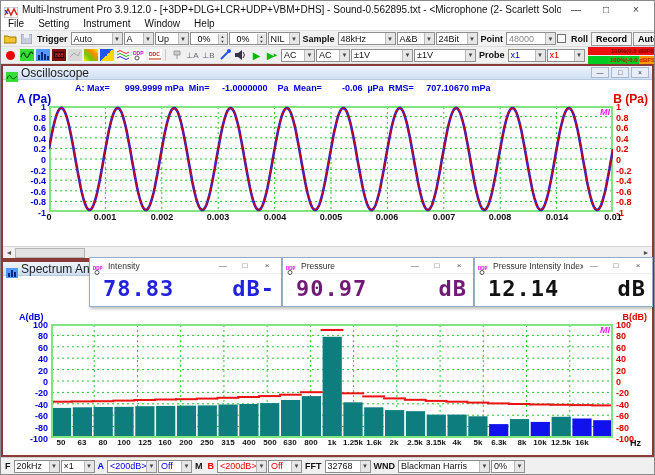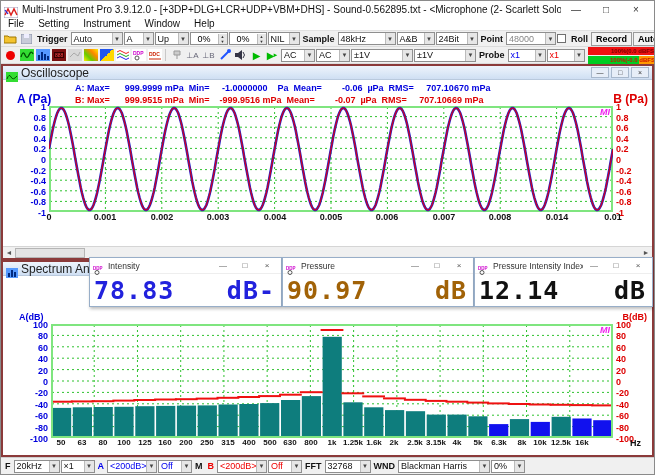--- a/index.html
+++ b/index.html
@@ -96,21 +96,21 @@
   .fftrow .l { position:absolute; left:3px; }
   .fftrow .c { position:absolute; left:170px; right:0; text-align:left; padding-left:110px; }
 
   
   .ddp { position:absolute; top:256px; height:50px; background:#fff; border:1px solid #98aec8;
          box-shadow:1px 2px 3px rgba(0,0,0,.25); z-index:5; }
   .ddphead { height:16px; display:flex; align-items:center; padding:0 3px; border-bottom:1px solid #eee; }
   .ddphead .dtitle { flex:1; font-size:8.5px; color:#333; padding-left:3px; white-space:nowrap; overflow:hidden; }
   .ddphead .dctl { width:22px; text-align:center; font-size:8px; color:#555; }
   .ddpval { display:flex; justify-content:space-between; align-items:center; padding:2px 6px 0 4px;
-            font-family:"DejaVu Sans Mono",monospace; font-weight:bold; font-size:25px; letter-spacing:1px; white-space:nowrap; }
+            font-family:"DejaVu Sans Mono",monospace; font-weight:bold; font-size:22px; letter-spacing:1px; white-space:nowrap;margin-left:9px; }
 
   
   .statusbar { position:absolute; left:0; right:0; bottom:0; height:17px; background:#f0f0f0;
                border-top:1px solid #cfcfcf; display:flex; align-items:center; gap:1px; padding:0 2px; }
   .sblabel { font-size:9px; font-weight:bold; padding:0 2px; color:#111; flex:none; }
   .blue { color:#0000ee; } .red { color:#ee0000; }
   .statusbar .combo { height:13px; }
 </style>
 </head>
 <body>
@@ -334,21 +334,20 @@
             <rect width="12" height="10" fill="#33dd33"></rect>
             <path d="M1 7 Q3 1 5 5 T11 4" fill="none" stroke="#005500"></path>
           </svg></span>
       <span class="ptext">Oscilloscope</span>
       <span class="pbtn">—</span>
       <span class="pbtn">□</span>
       <span class="pbtn">×</span>
     </div>
     <div class="stats">
       <div class="statline a">A: Max=      999.9999 mPa  Min=     -1.0000000    Pa  Mean=        -0.06  µPa  RMS=     707.10670 mPa</div>
-      <div class="statline b">B: Max=      999.9515 mPa  Min=    -999.9516 mPa  Mean=        -0.07  µPa  RMS=     707.10669 mPa</div>
       <span class="axlbl left">A (Pa)</span>
       <span class="axlbl right">B (Pa)</span>
     </div>
     <div class="chartwrap" style="height:106px">
       <div class="ticks-left" id="osc-yl" style="left:0;width:46px">
           <span style="top:-4px">1</span>
           <span style="top:7px">0.8</span>
           <span style="top:17px">0.6</span>
           <span style="top:28px">0.4</span>
           <span style="top:38px">0.2</span>
@@ -597,21 +596,21 @@
     <div class="ddphead">
       <span class="picon"><svg width="11" height="10">
             <text x="0" y="5" font-size="4.5" font-weight="bold" fill="#cc00cc">DDP</text>
             <circle cx="4" cy="7.5" r="2" fill="none" stroke="#555"></circle>
           </svg></span>
       <span class="dtitle">Pressure</span>
       <span class="dctl">—</span>
       <span class="dctl">□</span>
       <span class="dctl">×</span>
     </div>
-    <div class="ddpval" style="color:#a16207">
+    <div class="ddpval" style="color:#701a75">
       <span>90.97</span>
       <span>dB</span>
     </div>
   </div>
   <div class="ddp" style="left:473px;width:179px">
     <div class="ddphead">
       <span class="picon"><svg width="11" height="10">
             <text x="0" y="5" font-size="4.5" font-weight="bold" fill="#cc00cc">DDP</text>
             <circle cx="4" cy="7.5" r="2" fill="none" stroke="#555"></circle>
           </svg></span>

